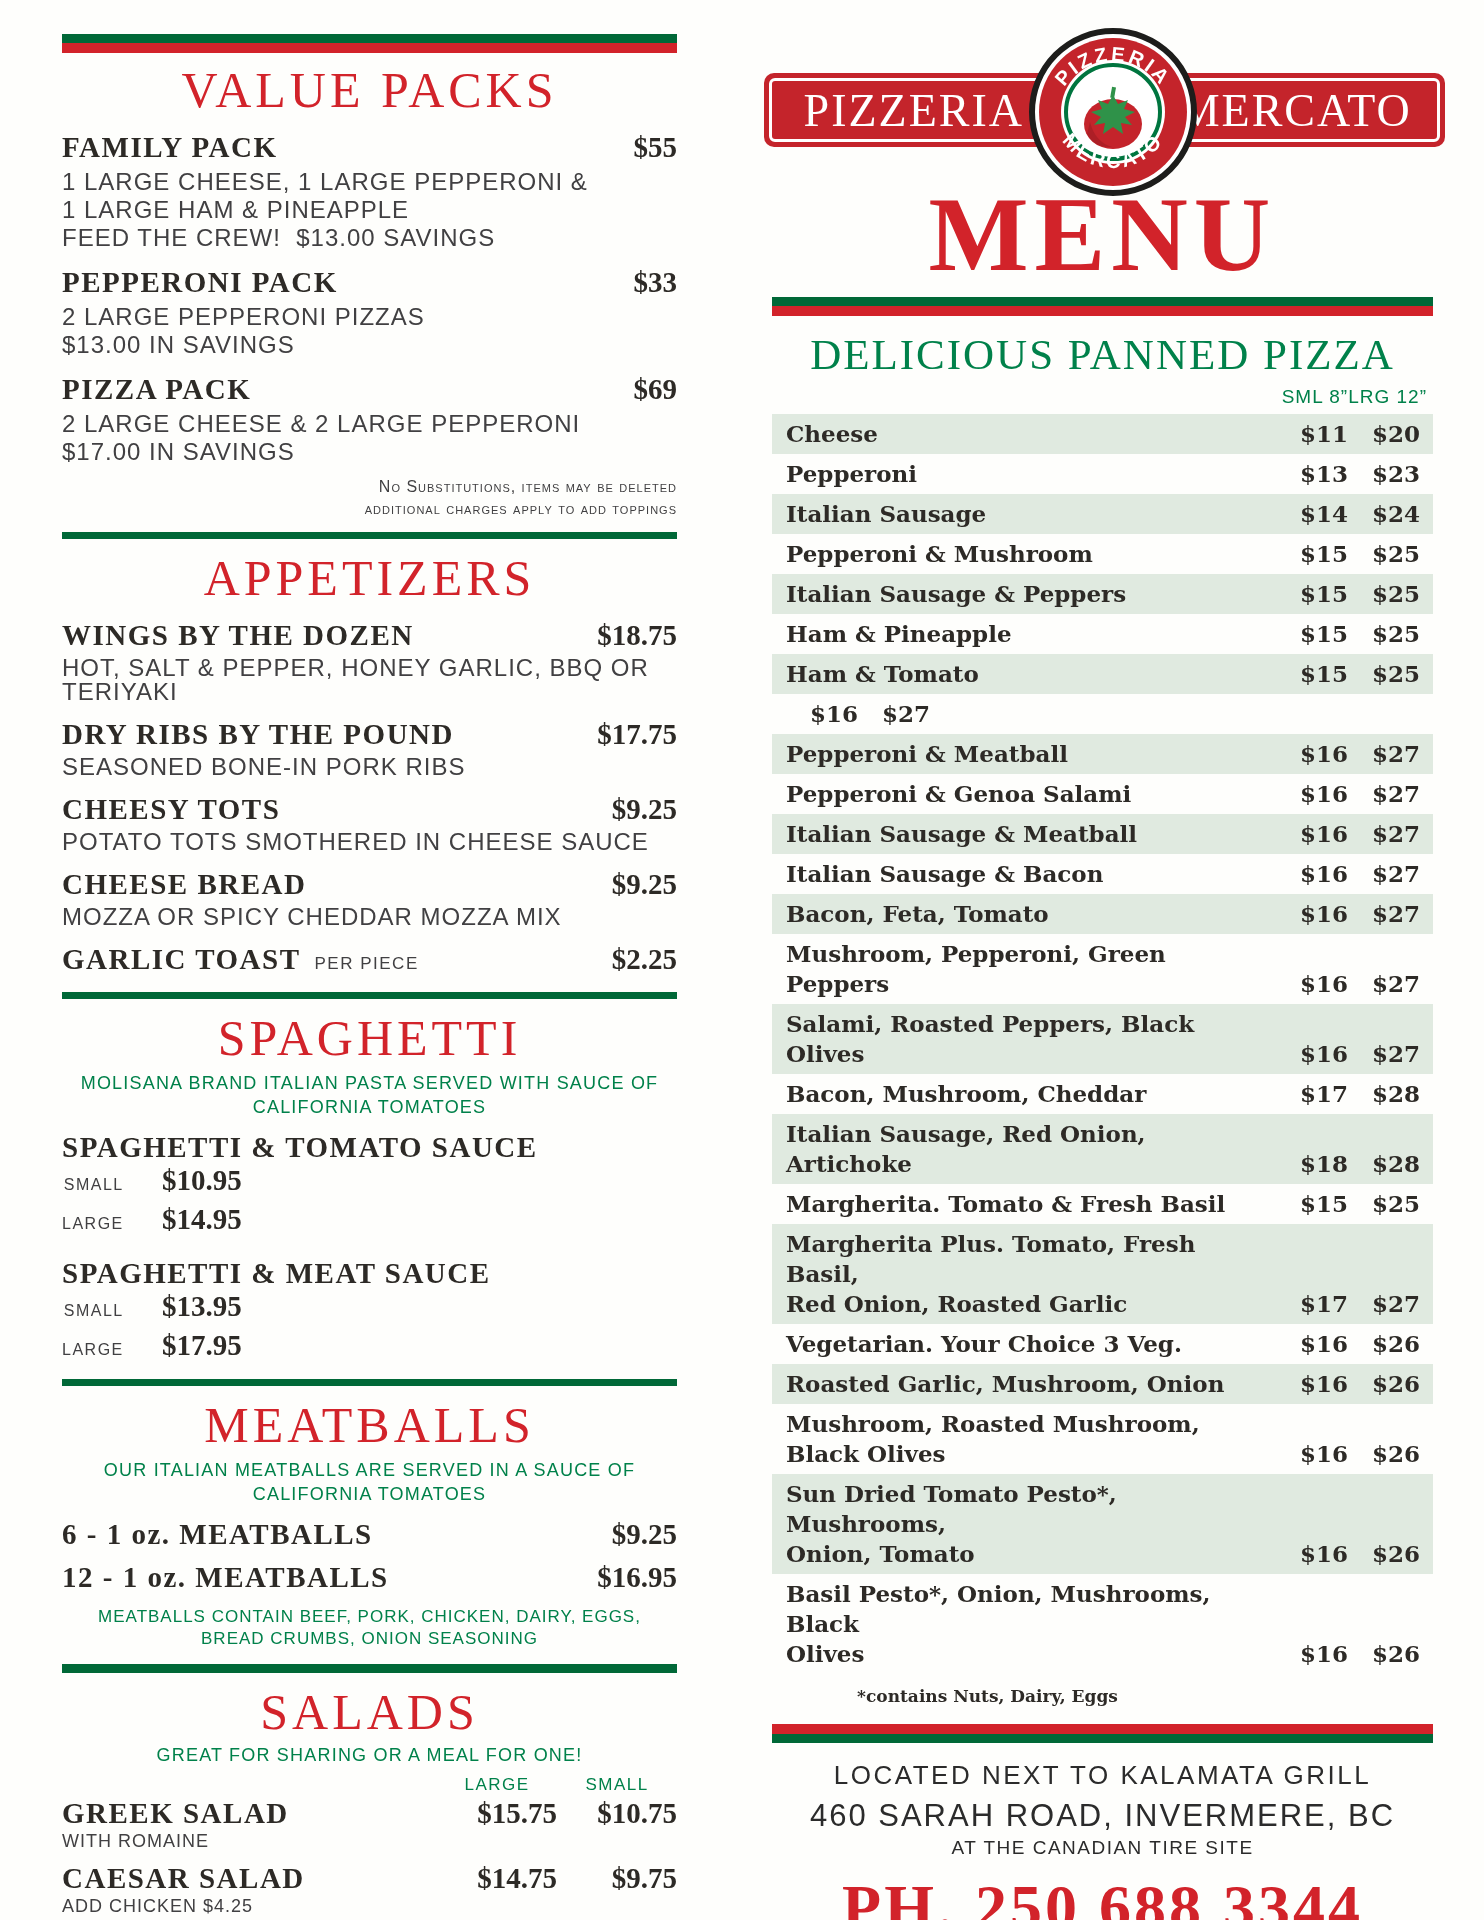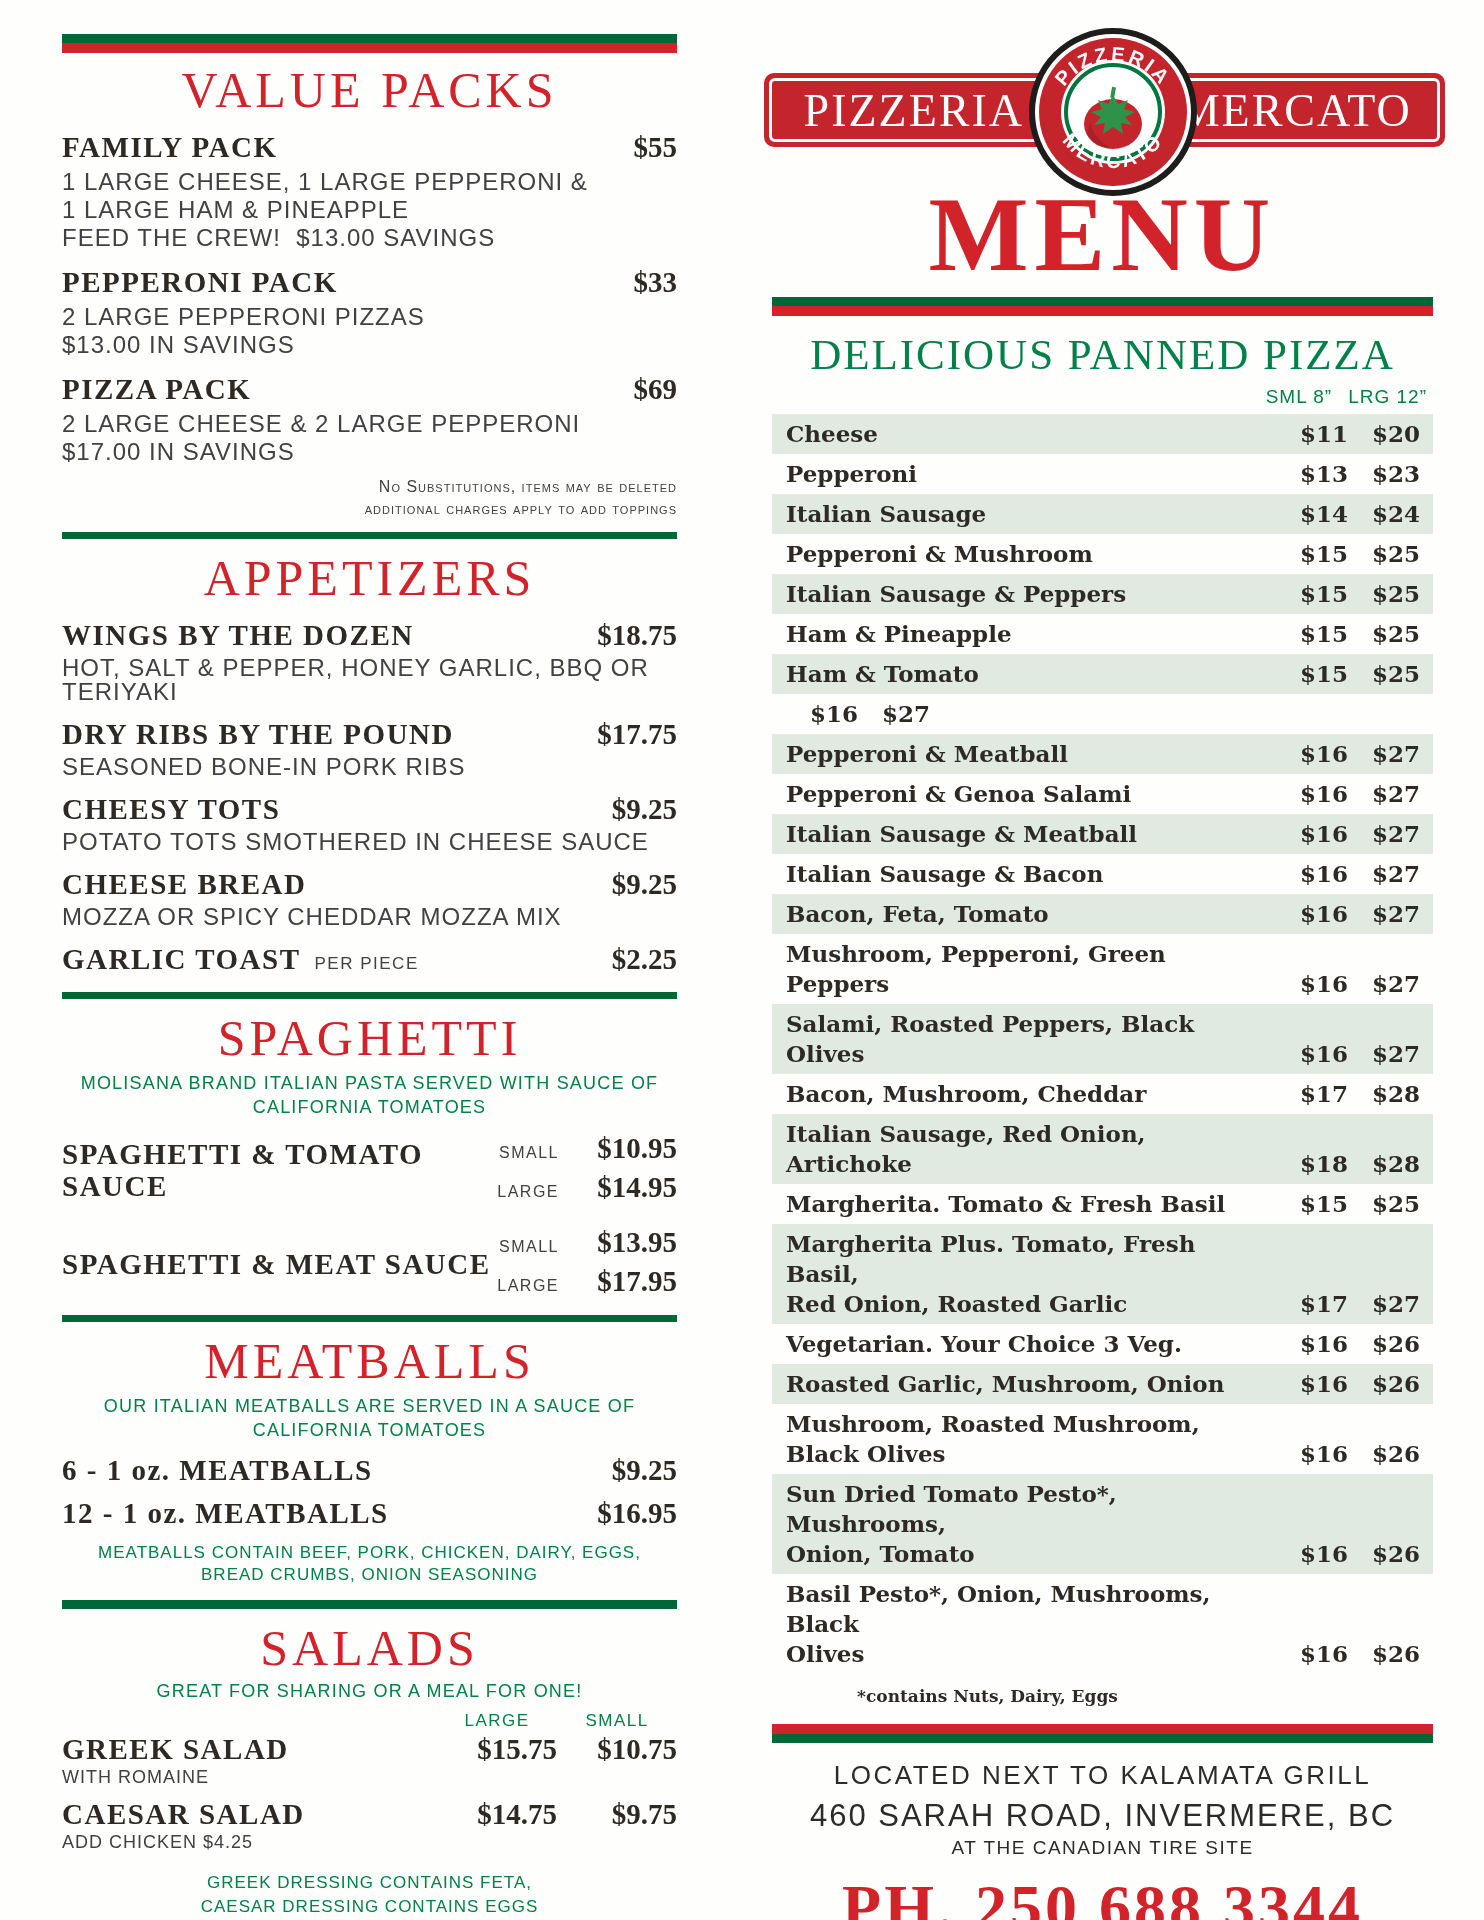--- a/index.html
+++ b/index.html
@@ -24,21 +24,21 @@
   .mi{display:flex;justify-content:space-between;align-items:baseline;margin-top:14px;}
   .mi-name{font-family:"Liberation Serif",serif;font-weight:bold;font-size:29px;line-height:32px;
     letter-spacing:1.5px;color:var(--dark);}
   .mi-suffix{font-family:"Liberation Sans",sans-serif;font-weight:normal;font-size:17px;
     letter-spacing:1.5px;color:var(--gray);margin-left:14px;}
   .mi-price{font-family:"Liberation Serif",serif;font-weight:bold;font-size:29px;color:var(--dark);}
   .mi-desc{font-size:24px;line-height:24px;letter-spacing:1px;color:var(--gray);margin-top:6px;}
   .mi-desc.tight{margin-top:4px;}
   .vp-note{text-align:right;margin-top:12px;font-size:16px;line-height:22px;letter-spacing:1px;
     color:var(--gray);font-variant:small-caps;}
-  .sp-item{display:flex;justify-content:space-between;align-items:center;margin-top:12px;}
+  .sp-item{display:flex;justify-content:space-between;align-items:flex-start;margin-top:12px;flex-direction:column;}
   .sp-item + .sp-item{margin-top:16px;}
   .sp-line{display:flex;justify-content:flex-end;align-items:baseline;gap:10px;line-height:34px;}
   .sz-label{font-size:16px;letter-spacing:1.5px;color:var(--gray);}
   .sz-price{font-family:"Liberation Serif",serif;font-weight:bold;font-size:29px;color:var(--dark);
     width:108px;text-align:right;}
   .green-note{color:var(--green);font-size:17px;line-height:22px;letter-spacing:1px;text-align:center;margin-top:12px;}
   .sal-head{display:flex;margin-top:8px;color:var(--green);font-size:17px;letter-spacing:1.5px;line-height:20px;}
   .sal-head .spacer{flex:1;}
   .sal-head span{width:120px;text-align:center;}
   .sal-row{display:flex;align-items:baseline;margin-top:2px;}
@@ -57,21 +57,21 @@
   .banner-word{position:absolute;top:0;height:100%;width:44%;display:flex;align-items:center;justify-content:center;
     font-family:"Liberation Serif",serif;font-size:46px;color:#fff;letter-spacing:2px;}
   .banner-word.left{left:0;}
   .banner-word.right{right:0;}
   .seal{position:absolute;left:256px;top:-16px;width:170px;height:170px;}
   .menu-title{font-family:"Liberation Serif",serif;font-weight:bold;font-size:106px;line-height:104px;
     color:var(--red);text-align:center;letter-spacing:6px;}
   .rule2{margin-top:10px;}
   .pizza-heading{font-family:"Liberation Serif",serif;font-size:43px;line-height:46px;color:var(--green);
     text-align:center;letter-spacing:2px;margin-top:16px;}
-  .psize{display:flex;justify-content:flex-end;gap:16px;margin-top:8px;padding-right:6px;
+  .psize{display:flex;justify-content:flex-end;margin-top:8px;padding-right:6px;
     color:var(--green);font-size:19px;letter-spacing:1px;line-height:22px;}
   .ptable{margin-top:6px;font-family:"DejaVu Serif",serif;font-weight:bold;font-size:23px;color:var(--dark);}
   .prow{display:flex;align-items:flex-end;padding:5px 13px 5px 14px;line-height:30px;}
   .prow.shaded{background:var(--shade);}
   .pname{flex:1;padding-right:8px;}
   .pprice{width:72px;text-align:right;}
   .pfoot{font-family:"DejaVu Serif",serif;font-weight:bold;font-size:17px;color:var(--dark);
     text-align:center;margin:12px 230px 0 0;}
   .rfoot-rule{margin-top:18px;}
   .located{font-size:26px;line-height:28px;letter-spacing:2.5px;color:#2b2b2b;text-align:center;margin-top:18px;}

